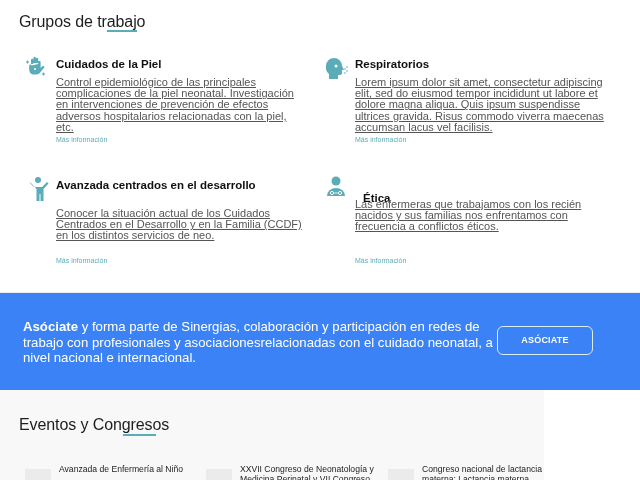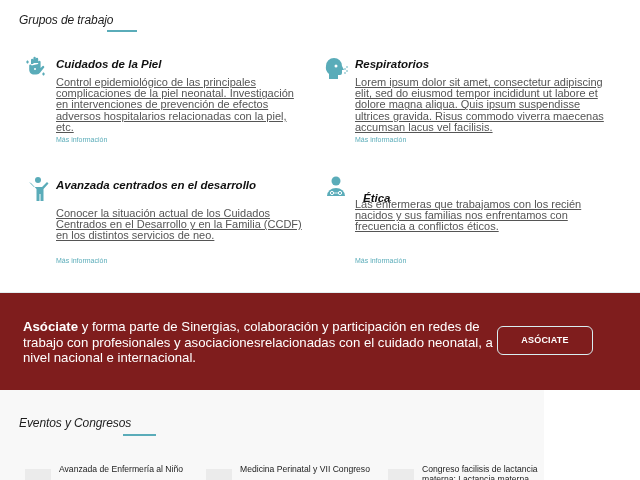--- a/index.html
+++ b/index.html
@@ -1,43 +1,43 @@
 <!DOCTYPE html>
 <html><head>
 <meta charset="utf-8">
 <style>
   * { box-sizing: border-box; margin: 0; padding: 0; }
   html, body { width: 640px; height: 480px; overflow: hidden; background: #ffffff; }
   body { font-family: "Liberation Sans", "DejaVu Sans", sans-serif; color: #222; position: relative; }
 
   .section-title {
-    position: absolute; font-size: 12px; color: #1d1d1d; font-weight: normal; letter-spacing: -0.1px; font-style: italic;
+    position: absolute; font-size: 16px; color: #1d1d1d; font-weight: normal; letter-spacing: -0.1px;
   }
   .section-title .underline {
     position: absolute; height: 2px; background: #5aacb9;
   }
 
   .group {
     position: absolute; width: 270px;
   }
   .group .icon {
     position: absolute; left: 0; top: 0; width: 26px; height: 26px;
   }
   .group .g-title {
-    position: absolute; left: 32px; top: 2px; font-size: 11.5px; font-weight: bold; color: #111; white-space: nowrap; font-style: italic;
+    position: absolute; left: 32px; top: 2px; font-size: 11.5px; font-weight: bold; color: #111; white-space: nowrap;
   }
   .group .g-desc {
     position: absolute; left: 32px; top: 21px; font-size: 11px; line-height: 11.2px; color: #555; width: 250px; text-decoration: underline;
   }
   .group .g-link {
     position: absolute; left: 32px; font-size: 7px; color: #5aacb9; text-decoration: none; white-space: nowrap;
   }
 
   .cta {
-    position: absolute; left: 0; top: 292px; width: 640px; height: 98px; background: #7f1d1d;
+    position: absolute; left: 0; top: 292px; width: 640px; height: 98px; background: #3b82f6;
     border-top: 1px solid #e3eef0;
   }
   .cta-text {
     position: absolute; left: 23px; top: 26px; width: 470px; font-size: 13.2px; line-height: 15.5px; color: #ffffff;
   }
   .cta-text b { font-weight: bold; }
   .cta-button {
     position: absolute; left: 497px; top: 33px; width: 96px; height: 29px; border: 1px solid #d9eef1;
     border-radius: 6px; color: #fff; font-size: 9px; font-weight: bold; text-align: center; line-height: 27px;
     background: transparent; letter-spacing: 0.2px;
@@ -138,24 +138,25 @@
   <div class="event" style="left:25px;">
     <div class="date-box">08</div>
     <div class="e-title">
       <div>Avanzada de Enfermería al Niño</div>
     </div>
   </div>
 
   <div class="event" style="left:206px;">
     <div class="date-box">28</div>
     <div class="e-title">
+      <div>XXVII Congreso de Neonatología y</div>
       <div>Medicina Perinatal y VII Congreso</div>
     </div>
   </div>
 
   <div class="event" style="left:388px;">
     <div class="date-box">24</div>
     <div class="e-title">
-      <div>Congreso facilisis de lactancia</div>
+      <div>Congreso nacional de lactancia</div>
       <div>materna: Lactancia materna</div>
     </div>
   </div>
 </div>
 
 </body></html>

